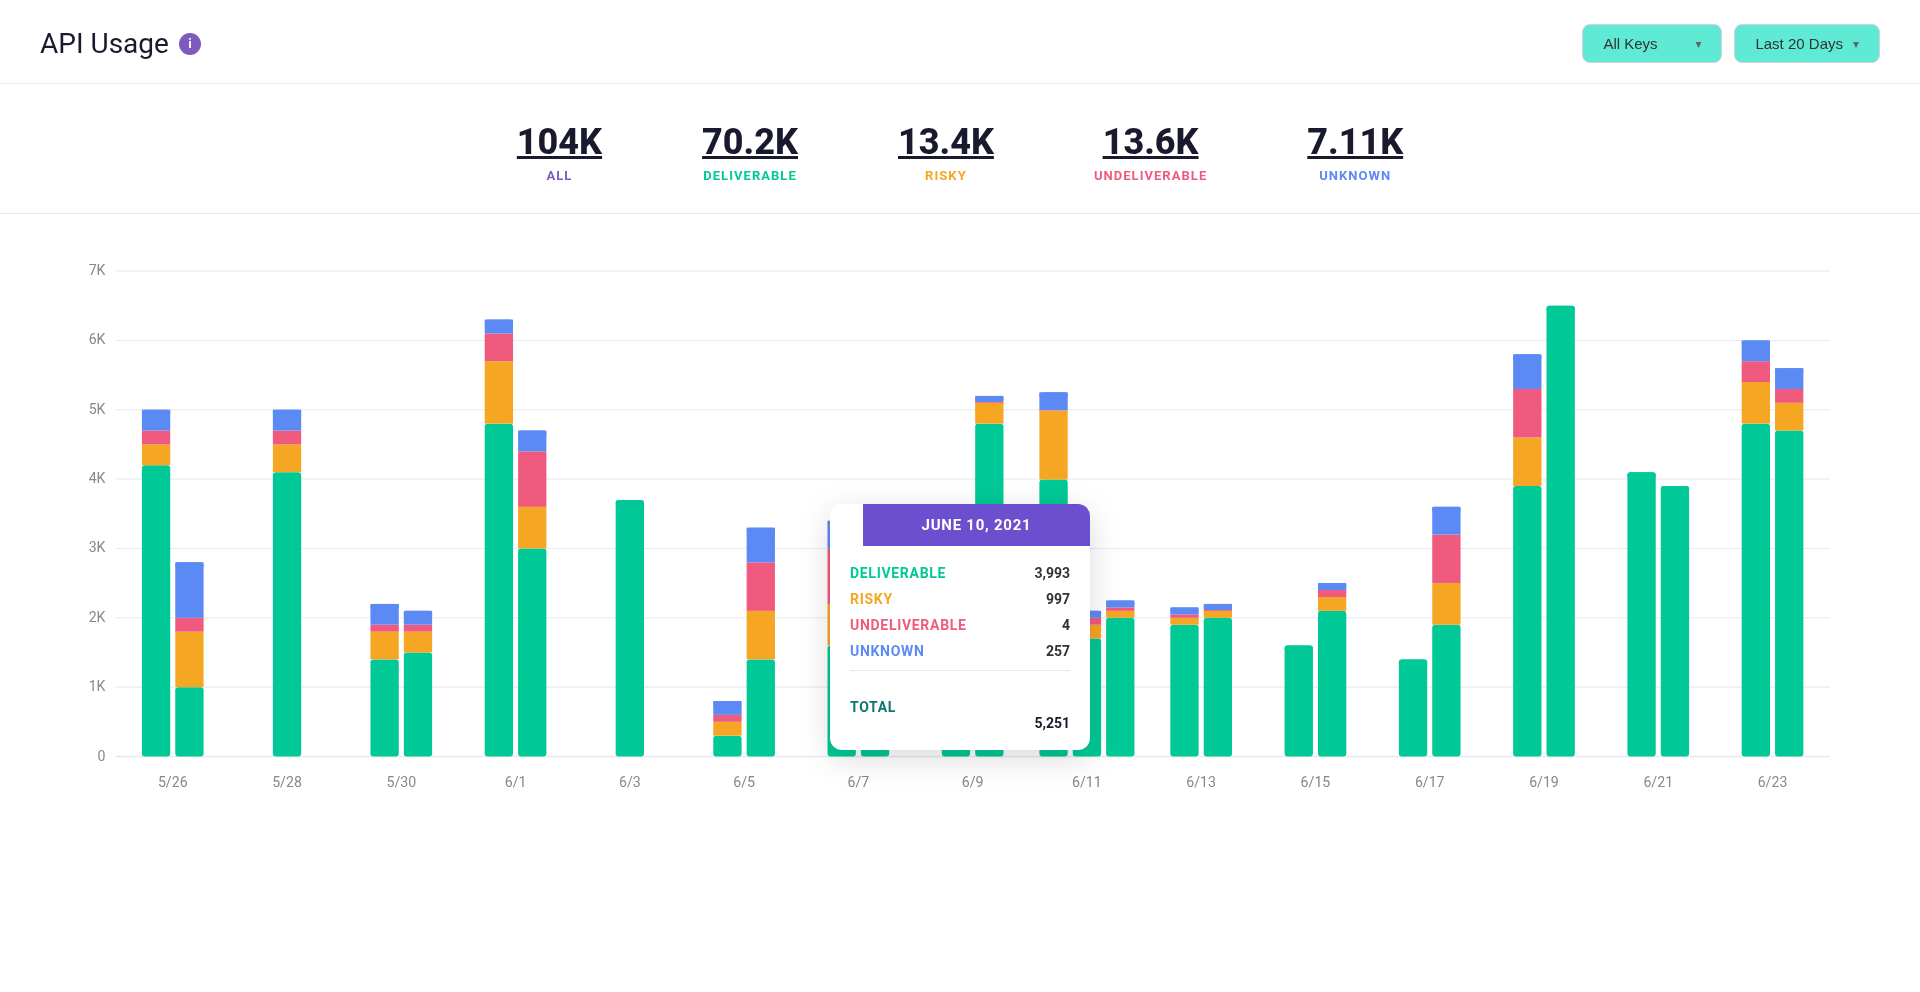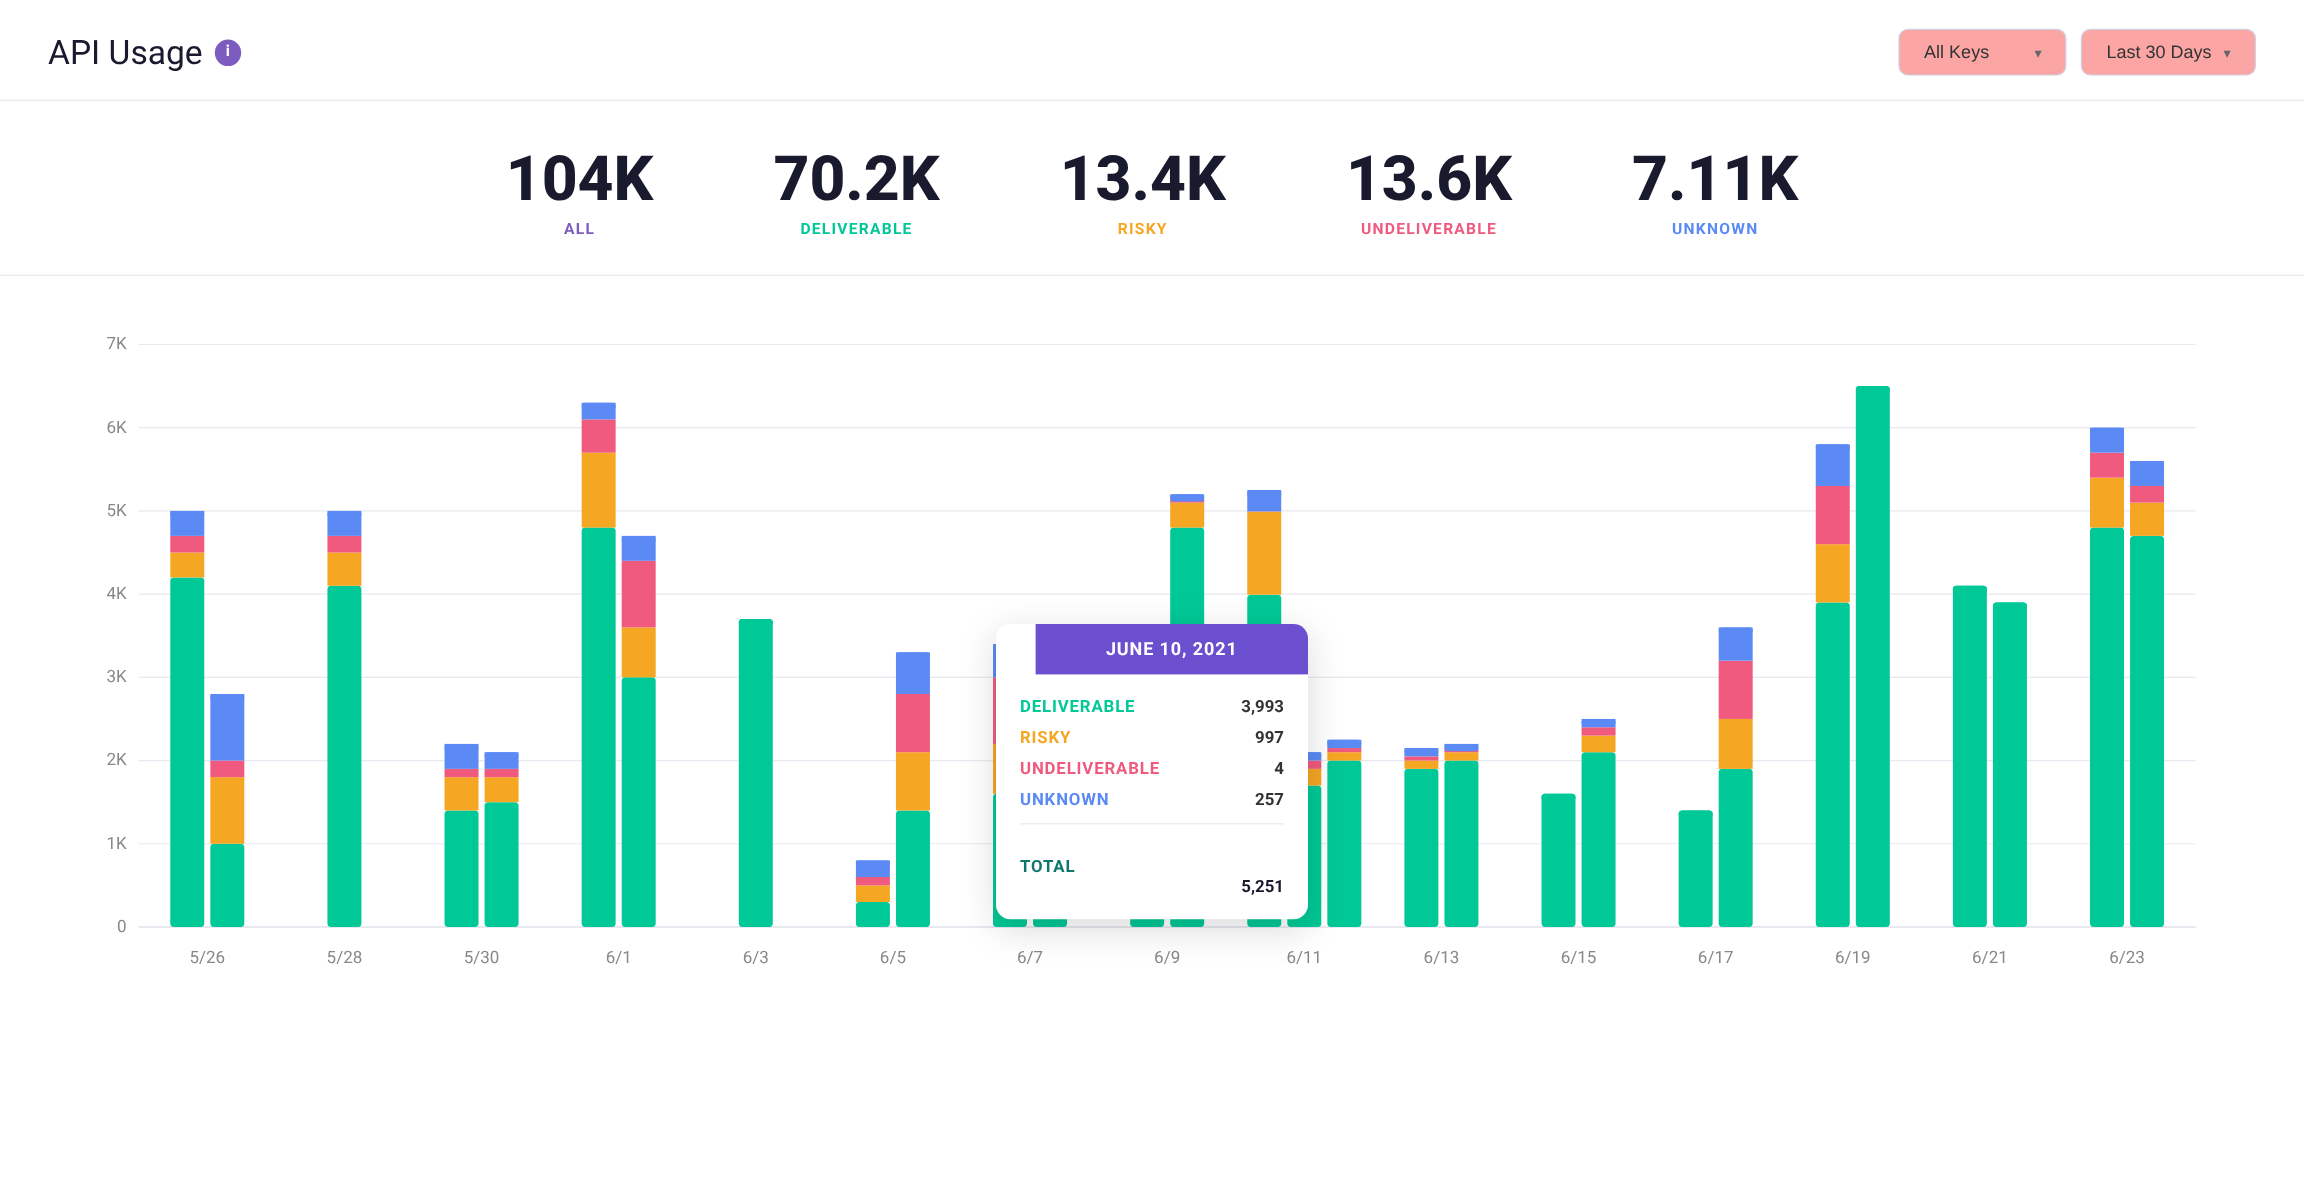--- a/index.html
+++ b/index.html
@@ -44,21 +44,21 @@
       display: flex;
       gap: 12px;
     }
     .filter-dropdown {
       display: flex;
       align-items: center;
       gap: 10px;
       padding: 10px 20px;
       border: 1.5px solid #d0d0e0;
       border-radius: 8px;
-      background: #fca5a5;
+      background: #5eead4;
       font-size: 15px;
       font-weight: 500;
       color: #333;
       cursor: pointer;
       min-width: 140px;
       justify-content: space-between;
     }
     .chevron {
       font-size: 12px;
       color: #666;
@@ -67,25 +67,26 @@
       display: flex;
       justify-content: center;
       gap: 100px;
       padding: 40px 40px 30px 40px;
       border-bottom: 1px solid #e8e8f0;
     }
     .stat-item {
       text-align: center;
     }
     .stat-value {
-      font-size: 52px;
+      font-size: 36px;
       font-weight: 800;
       color: #1a1a2e;
       line-height: 1;
       margin-bottom: 8px;
+      text-decoration: underline;
     }
     .stat-label {
       font-size: 13px;
       font-weight: 700;
       letter-spacing: 0.08em;
     }
     .stat-label.all { color: #7c5cbf; }
     .stat-label.deliverable { color: #00c896; }
     .stat-label.risky { color: #f5a623; }
     .stat-label.undeliverable { color: #f05a7e; }
@@ -166,21 +167,21 @@
   <div class="title-area">
     <span class="page-title">API Usage</span>
     <div class="info-icon">i</div>
   </div>
   <div class="filters">
     <button class="filter-dropdown">
       <span>All Keys</span>
       <span class="chevron">▾</span>
     </button>
     <button class="filter-dropdown">
-      <span>Last 30 Days</span>
+      <span>Last 20 Days</span>
       <span class="chevron">▾</span>
     </button>
   </div>
 </div>
 
 <div class="stats-section">
 
 <div class="stat-item">
     <div class="stat-value">104K</div>
     <div class="stat-label all">ALL</div>

